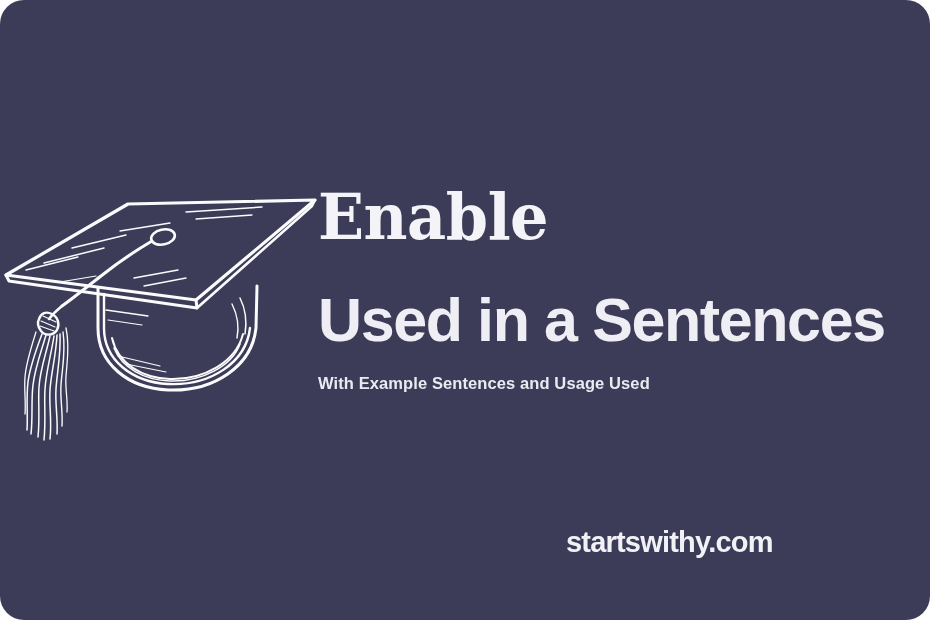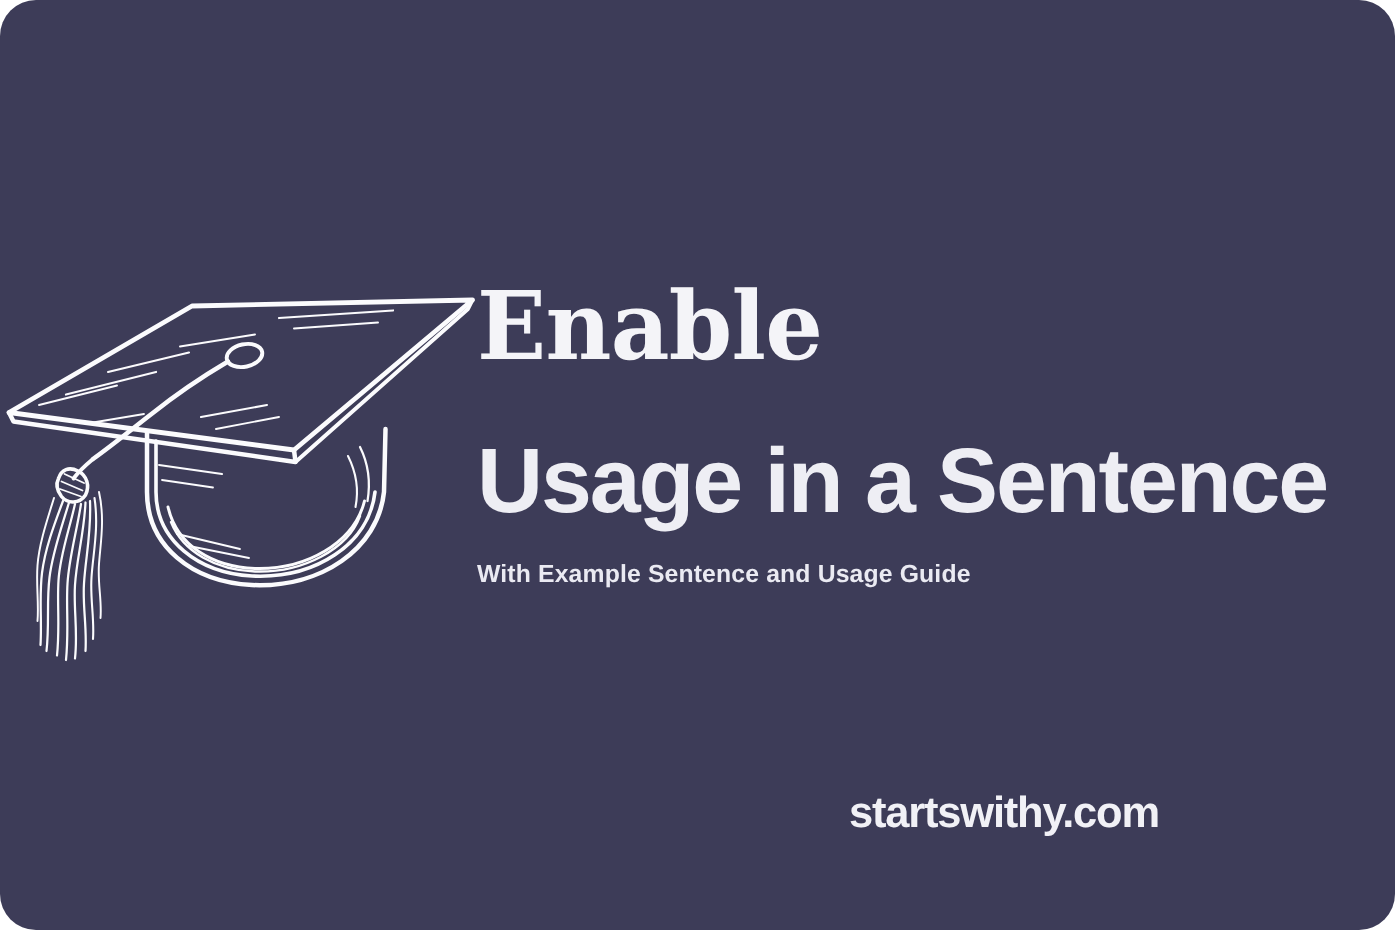--- a/index.html
+++ b/index.html
@@ -159,19 +159,19 @@
       <path class="sketch" stroke-width="1.2" d="M108 142 L142 147"></path>
       <path class="sketch" stroke-width="1.2" d="M118 178 L160 188"></path>
       <path class="sketch" stroke-width="1.2" d="M126 186 L166 194"></path>
     </svg>
   </div>
 
   <div id="text-block">
     <h1 id="word-title">Enable</h1>
   </div>
 
-  <h2 id="headline">Usage in a Sentence</h2>
+  <h2 id="headline">Used in a Sentences</h2>
 
-  <p id="subtitle">With Example Sentence and Usage Guide</p>
+  <p id="subtitle">With Example Sentences and Usage Used</p>
 
   <div id="site-brand">startswithy.com</div>
 
 </div>
 
 </body></html>

